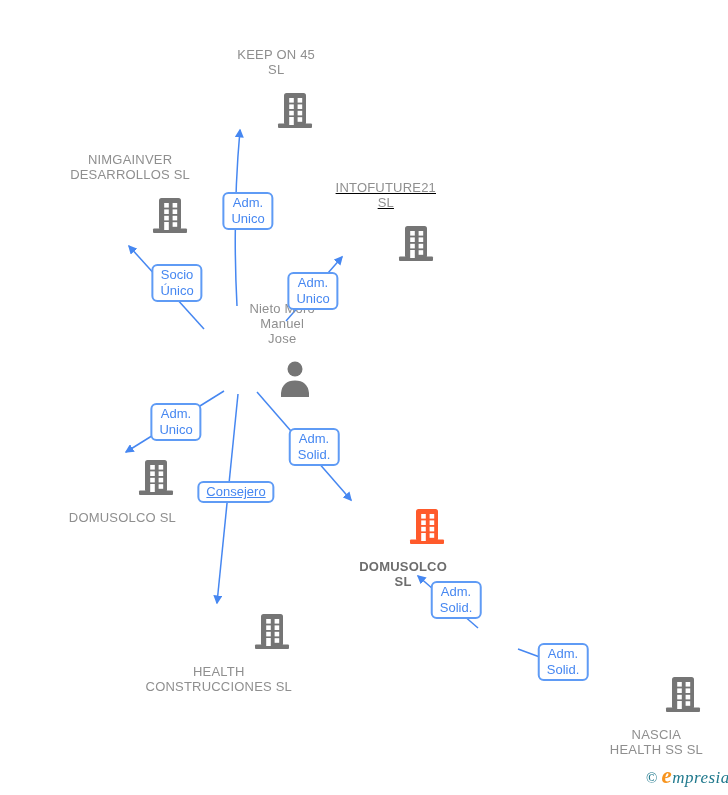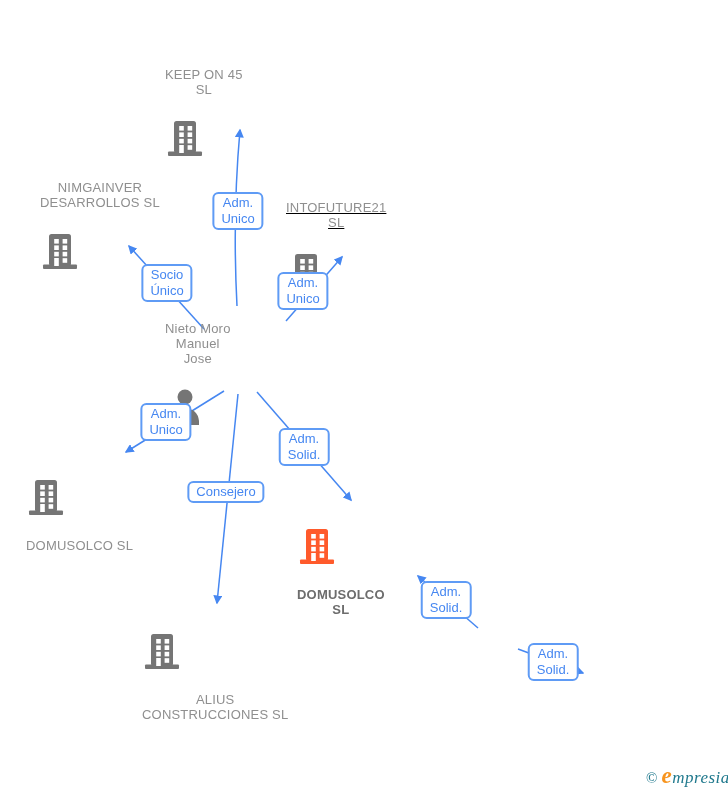--- a/index.html
+++ b/index.html
@@ -6,36 +6,36 @@
   .canvas {
     position:relative; width:728px; height:795px; background:#ffffff;
     font-family:"Liberation Sans", sans-serif; overflow:hidden;
   }
   .edges { position:absolute; left:0; top:0; width:728px; height:795px; }
   .edges path.edge { stroke:var(--edge,#4687f1); stroke-width:1.5; fill:none; }
   .edges marker path { fill:var(--edge,#4687f1); }
 
   .node {
     position:absolute; width:150px; display:flex; flex-direction:column;
-    align-items:flex-start; gap:21px; cursor:pointer;margin-top:20px;
+    align-items:flex-end; gap:13px; cursor:pointer;
   }
   .node-label {
     color:var(--node_label,#8f8f8f); font-size:13px; line-height:15px;
     text-align:center; white-space:pre-line; letter-spacing:0.2px;
   }
   .node.highlight .node-label { color:var(--highlight_label,#6d6d6d); font-weight:bold; }
   .icon { width:40px; height:40px; display:block; color:var(--icon_gray,#757575); }
   .icon svg { width:100%; height:100%; display:block; }
   .node.highlight .icon { color:var(--icon_highlight,#ff5a2b); }
 
   .edge-label {
     position:absolute; transform:translate(-50%,-50%);
     background:#ffffff; border:2px solid var(--edge_box_border,#5f9bf5);
     border-radius:6px; padding:1px 7px; color:var(--edge,#4687f1);
-    font-size:13px; line-height:16px; text-align:center; white-space:pre-line;
+    font-size:13px; line-height:16px; text-align:center; white-space:pre-line;margin-left:10px;
   }
 
   .logo { position:absolute; left:646px; top:763px; display:flex; align-items:baseline; gap:4px; cursor:pointer; }
   .logo .copy { color:var(--logo_teal,#20798d); font-size:15px; font-family:"Liberation Serif", serif; }
   .logo .brand { font-family:"Liberation Serif", serif; font-style:italic; color:var(--logo_teal,#20798d); font-size:17px; letter-spacing:0.5px; }
   .logo .brand-e { color:var(--logo_orange,#f7941e); font-size:23px; font-weight:bold; }
 </style>
 </head>
 <body>
 
@@ -71,21 +71,21 @@
             <rect x="14.2" y="27" width="4.6" height="8"></rect>
             <rect x="22.6" y="8" width="4.6" height="4.6"></rect>
             <rect x="22.6" y="14.4" width="4.6" height="4.6"></rect>
             <rect x="22.6" y="20.8" width="4.6" height="4.6"></rect>
             <rect x="22.6" y="27.2" width="4.6" height="4.6"></rect>
           </g>
         </svg>
     </span>
   </div>
 
-  <div class="node" style="left:40px; top:160px;">
+  <div class="node" style="left:40px; top:152px;">
     <div class="node-label">NIMGAINVER
 DESARROLLOS SL</div>
     <span class="icon">
       <svg viewBox="0 0 40 40">
           <rect x="3" y="33.5" width="34" height="4.5" rx="1" fill="currentColor"></rect>
           <rect x="9" y="3" width="22" height="32" rx="2.5" fill="currentColor"></rect>
           <g fill="#ffffff">
             <rect x="14.2" y="8" width="4.6" height="4.6"></rect>
             <rect x="14.2" y="14.4" width="4.6" height="4.6"></rect>
             <rect x="14.2" y="20.8" width="4.6" height="4.6"></rect>
@@ -183,37 +183,57 @@
             <rect x="14.2" y="14.4" width="4.6" height="4.6"></rect>
             <rect x="14.2" y="20.8" width="4.6" height="4.6"></rect>
             <rect x="14.2" y="27" width="4.6" height="8"></rect>
             <rect x="22.6" y="8" width="4.6" height="4.6"></rect>
             <rect x="22.6" y="14.4" width="4.6" height="4.6"></rect>
             <rect x="22.6" y="20.8" width="4.6" height="4.6"></rect>
             <rect x="22.6" y="27.2" width="4.6" height="4.6"></rect>
           </g>
         </svg>
     </span>
-    <div class="node-label">ALIUS
+    <div class="node-label">HEALTH
 CONSTRUCCIONES SL</div>
   </div>
 
 
+  <div class="node" style="left:553px; top:674px;">
+    <span class="icon">
+      <svg viewBox="0 0 40 40">
+          <rect x="3" y="33.5" width="34" height="4.5" rx="1" fill="currentColor"></rect>
+          <rect x="9" y="3" width="22" height="32" rx="2.5" fill="currentColor"></rect>
+          <g fill="#ffffff">
+            <rect x="14.2" y="8" width="4.6" height="4.6"></rect>
+            <rect x="14.2" y="14.4" width="4.6" height="4.6"></rect>
+            <rect x="14.2" y="20.8" width="4.6" height="4.6"></rect>
+            <rect x="14.2" y="27" width="4.6" height="8"></rect>
+            <rect x="22.6" y="8" width="4.6" height="4.6"></rect>
+            <rect x="22.6" y="14.4" width="4.6" height="4.6"></rect>
+            <rect x="22.6" y="20.8" width="4.6" height="4.6"></rect>
+            <rect x="22.6" y="27.2" width="4.6" height="4.6"></rect>
+          </g>
+        </svg>
+    </span>
+    <div class="node-label">NASCIA
+HEALTH SS  SL</div>
+  </div>
 
   <div class="edge-label" style="left:238px; top:211px;">Adm.
 Unico</div>
   <div class="edge-label" style="left:167px; top:283px;">Socio
 Único</div>
   <div class="edge-label" style="left:303px; top:291px;">Adm.
 Unico</div>
   <div class="edge-label" style="left:166px; top:422px;">Adm.
 Unico</div>
   <div class="edge-label" style="left:304px; top:447px;">Adm.
 Solid.</div>
-  <div class="edge-label" style="left:226px; top:492px;">Consejero</div>
+  <div class="edge-label" style="left:226px; top:492px;text-decoration:underline;">Consejero</div>
   <div class="edge-label" style="left:446px; top:600px;">Adm.
 Solid.</div>
   <div class="edge-label" style="left:553px; top:662px;">Adm.
 Solid.</div>
 
   <div class="logo">
     <span class="copy">©</span>
     <span class="brand"><span class="brand-e">e</span><span>mpresia</span></span>
   </div>
 

